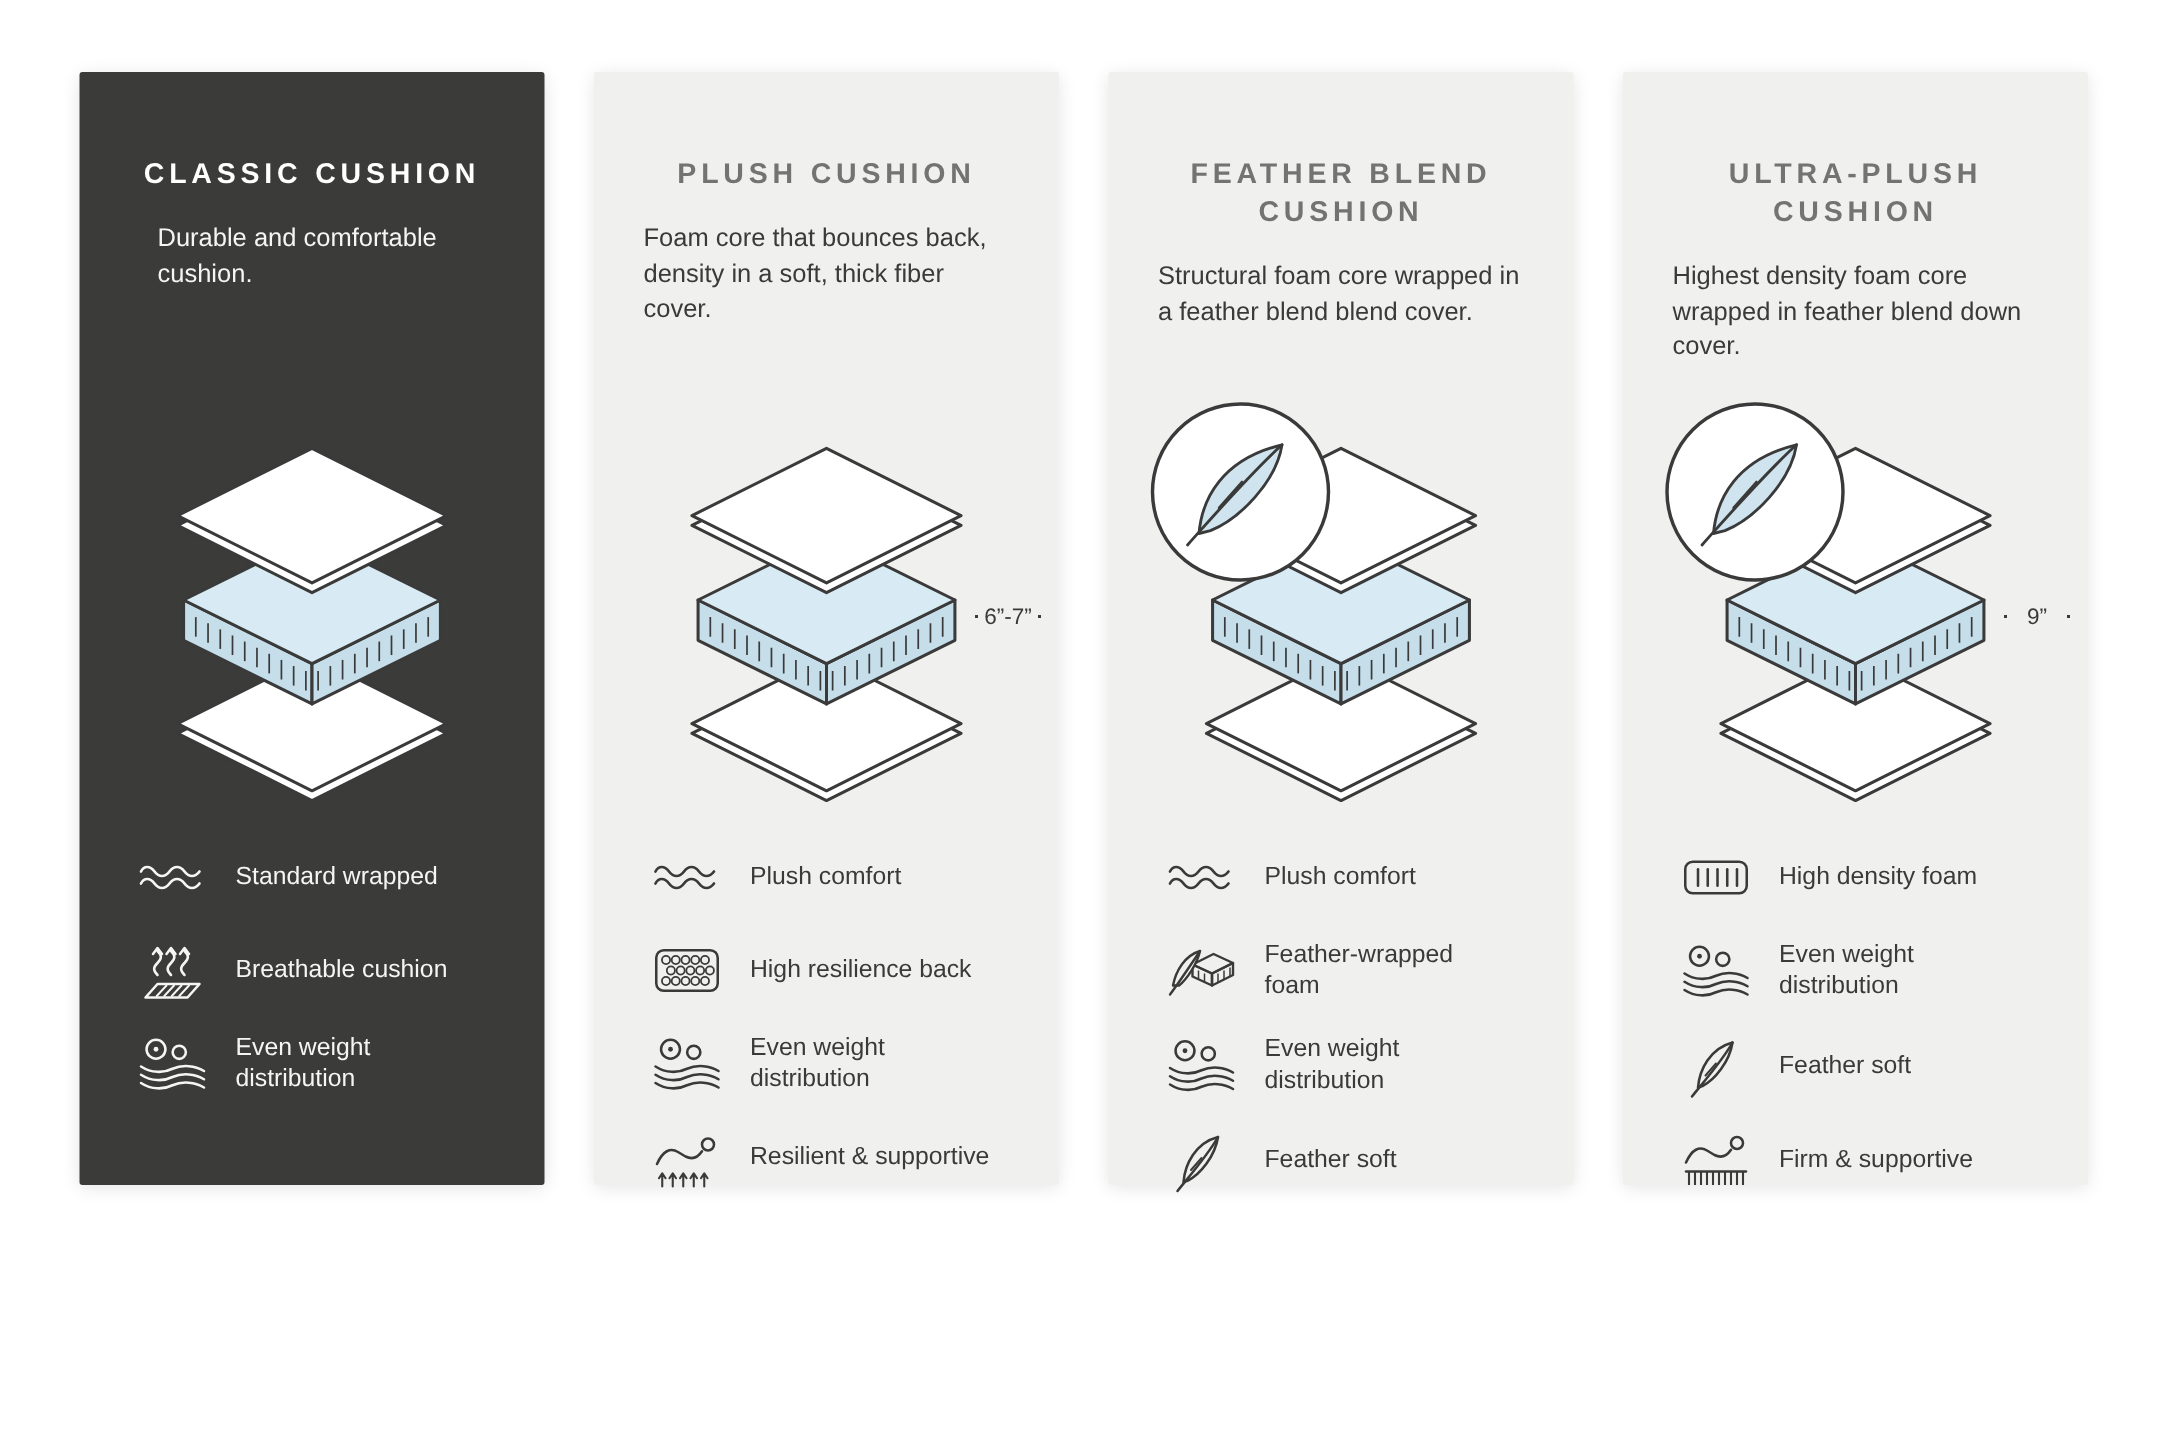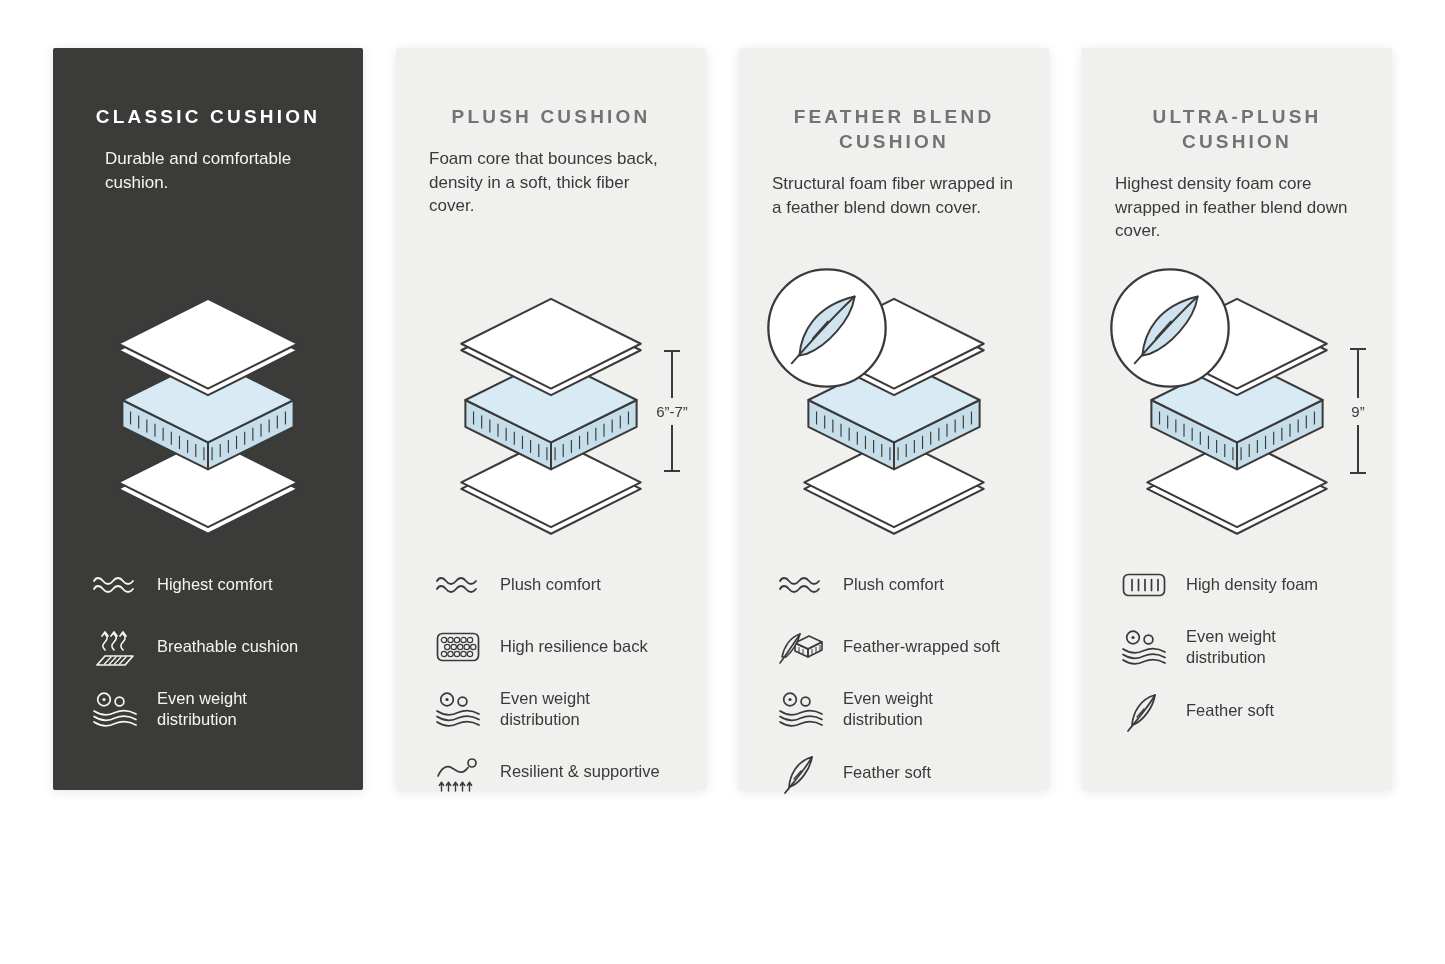--- a/index.html
+++ b/index.html
@@ -34,21 +34,21 @@
     position:absolute; top:246px; left:50%; transform:translateX(-50%);
     width:212px; z-index:1;
   }
   .cushion-svg { display:block; width:212px; height:auto; }
   .badge {
     position:absolute; left:26px; top:218px; width:124px; height:124px; z-index:2;
   }
   .badge svg { display:block; width:100%; height:100%; }
   .dim {
     position:absolute; right:12px; width:44px; z-index:1;
-    display:flex; flex-direction:column; align-items:center;
+    display:flex; align-items:center;
   }
   .dim-plush { top:302px; height:122px; }
   .dim-ultra { top:300px; height:126px; }
   .dim-cap { width:16px; height:2px; background:#3a3a3a; flex:0 0 2px; }
   .dim-line { width:2px; flex:1; background:#3a3a3a; }
   .dim-label {
     font-size:15px; line-height:1; padding:6px 0;
     white-space:nowrap; color:#3a3a3a;
   }
   .features {
@@ -263,21 +263,21 @@
           <use href="#sym-cushion"></use>
         </svg>
     </div>
     <ul class="features">
       <li class="feature">
         <span class="ficon">
             <svg width="46" height="24" viewBox="0 0 46 24">
               <use href="#sym-waves2"></use>
             </svg>
           </span>
-        <span class="flabel">Highest comfort</span>
+        <span class="flabel">Standard wrapped</span>
       </li>
       <li class="feature">
         <span class="ficon">
             <svg width="46" height="40" viewBox="0 0 46 40">
               <use href="#sym-breathable"></use>
             </svg>
           </span>
         <span class="flabel">Breathable cushion</span>
       </li>
       <li class="feature">
@@ -337,21 +337,21 @@
               <use href="#sym-resilient"></use>
             </svg>
           </span>
         <span class="flabel">Resilient &amp; supportive</span>
       </li>
     </ul>
   </section>
 
   <section class="card">
     <h2 class="title">FEATHER BLEND CUSHION</h2>
-    <p class="desc">Structural foam fiber wrapped in a feather blend down cover.</p>
+    <p class="desc">Structural foam core wrapped in a feather blend blend cover.</p>
     <div class="illus">
       <svg class="cushion-svg" viewBox="0 0 260 300">
           <use href="#sym-cushion"></use>
         </svg>
     </div>
     <div class="badge">
       <svg viewBox="0 0 130 130">
           <use href="#sym-feather-badge"></use>
         </svg>
     </div>
@@ -363,21 +363,21 @@
             </svg>
           </span>
         <span class="flabel">Plush comfort</span>
       </li>
       <li class="feature">
         <span class="ficon">
             <svg width="46" height="40" viewBox="0 0 46 40">
               <use href="#sym-featherfoam"></use>
             </svg>
           </span>
-        <span class="flabel">Feather-wrapped soft</span>
+        <span class="flabel">Feather-wrapped foam</span>
       </li>
       <li class="feature">
         <span class="ficon">
             <svg width="46" height="37" viewBox="0 0 46 37">
               <use href="#sym-weight"></use>
             </svg>
           </span>
         <span class="flabel">Even weight distribution</span>
       </li>
       <li class="feature">
@@ -429,16 +429,24 @@
         <span class="flabel">Even weight distribution</span>
       </li>
       <li class="feature">
         <span class="ficon">
             <svg width="40" height="44" viewBox="0 0 40 44">
               <use href="#sym-feather"></use>
             </svg>
           </span>
         <span class="flabel">Feather soft</span>
       </li>
+      <li class="feature">
+        <span class="ficon">
+            <svg width="46" height="40" viewBox="0 0 46 40">
+              <use href="#sym-firm"></use>
+            </svg>
+          </span>
+        <span class="flabel">Firm &amp; supportive</span>
+      </li>
     </ul>
   </section>
 
 </main>
 
 </body></html>

